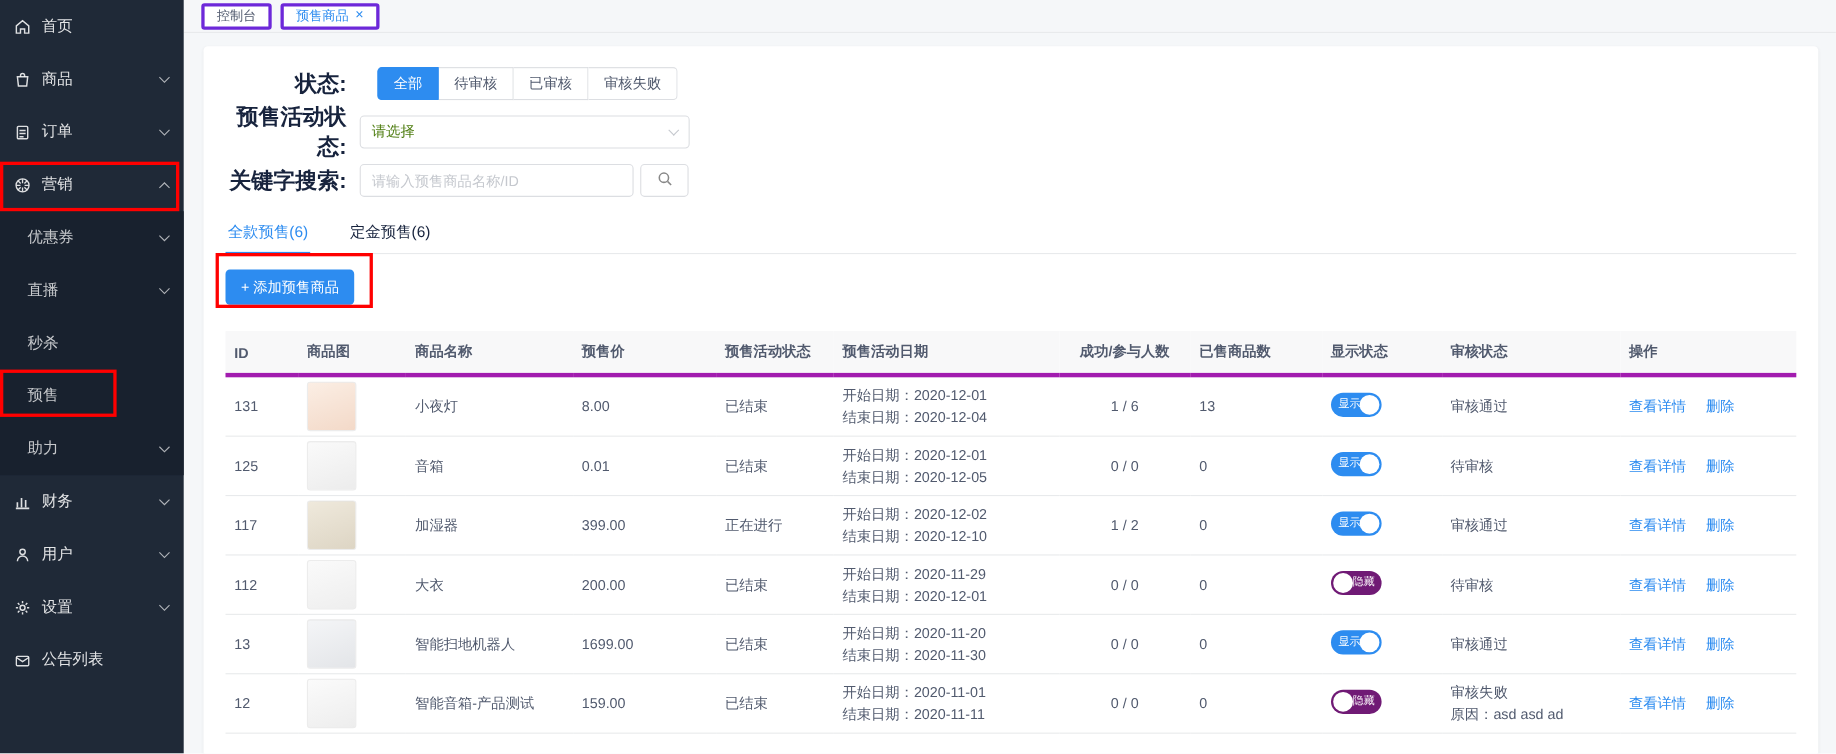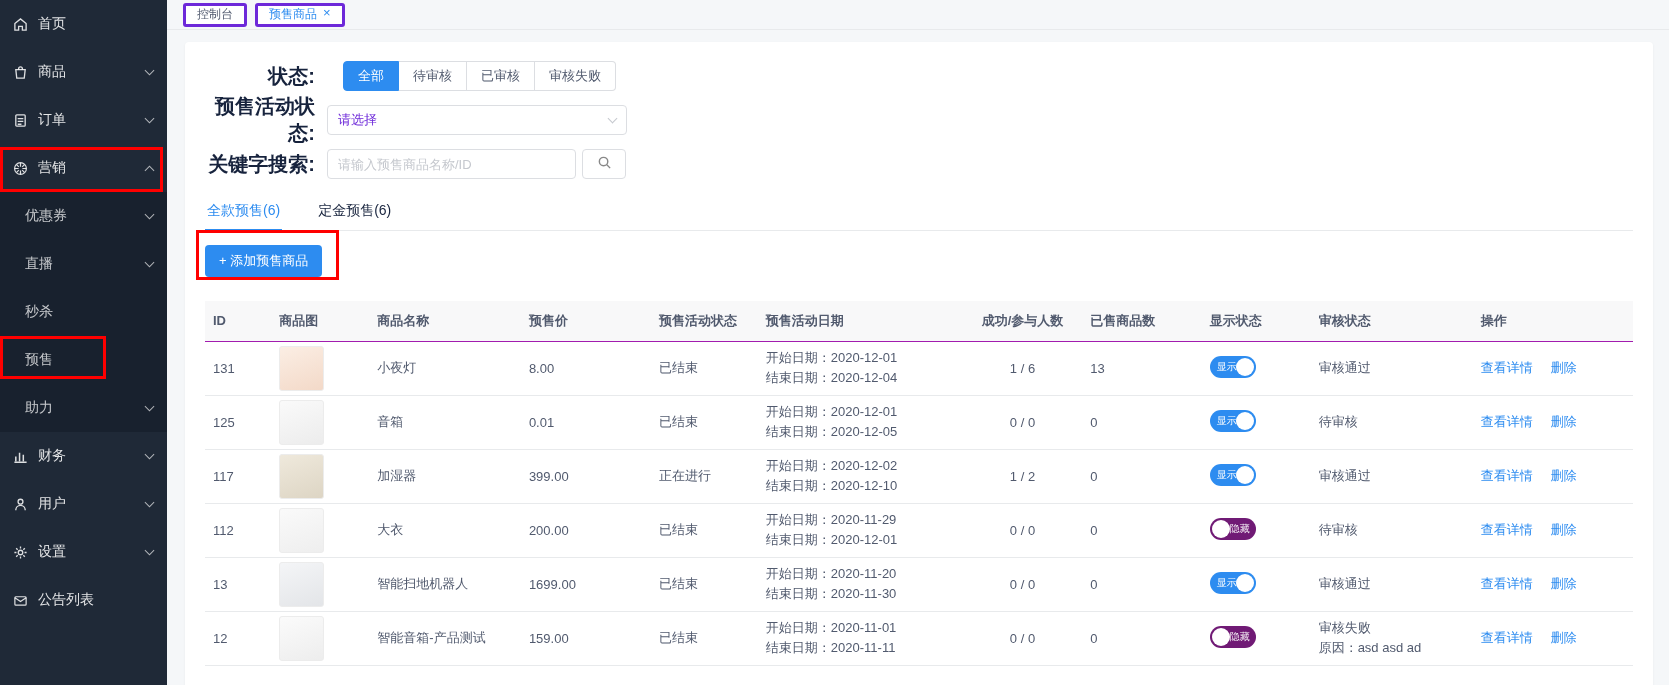--- a/index.html
+++ b/index.html
@@ -26,36 +26,36 @@
   
   .card { position:absolute; left:18px; right:16px; top:42px; bottom:-20px; background:#fff; border-radius:4px; box-shadow:0 1px 3px rgba(0,0,0,.05); padding:18px 20px 0 20px; }
 
   .filter-row { display:flex; align-items:center; height:32px; margin-bottom:12px; }
   .filter-label { width:110px; text-align:right; margin-right:12px; font-size:20px; font-weight:bold; color:#17233d; }
   .seg { display:flex; }
   .seg-btn { height:30px; padding:0 14px; display:flex; align-items:center; background:#fff; border:1px solid #dcdee2; border-left:none; font-size:13px; color:#515a6e; cursor:pointer; }
   .seg-btn:first-child { border-left:1px solid #dcdee2; border-radius:4px 0 0 4px; }
   .seg-btn:last-child { border-radius:0 4px 4px 0; }
   .seg-btn.active { background:#2d8cf0; border-color:#2d8cf0; color:#fff;margin-left:16px; }
-  .select-box { width:300px; height:30px; border:1px solid #dcdee2; border-radius:4px; background:#fff; display:flex; align-items:center; padding:4px 10px; font-size:13px; color:#6d28d9; cursor:pointer; justify-content:space-between; }
+  .select-box { width:300px; height:30px; border:1px solid #dcdee2; border-radius:4px; background:#fff; display:flex; align-items:center; padding:4px 10px; font-size:13px; color:#4d7c0f; cursor:pointer; justify-content:space-between; }
   .select-box .chev2 { width:7px; height:7px; border-right:1.5px solid #c5c8ce; border-bottom:1.5px solid #c5c8ce; transform:rotate(45deg); margin-top:-3px; }
   .kw-input { width:249px; height:30px; border:1px solid #dcdee2; border-radius:4px; padding:0 10px; font-size:13px; color:#515a6e; outline:none; font-family:inherit; }
   .kw-input::placeholder { color:#c5c8ce; }
   .search-btn { width:44px; height:30px; border:1px solid #dcdee2; border-radius:4px; background:#fff; margin-left:6px; display:flex; align-items:center; justify-content:center; cursor:pointer; }
 
   .content-tabs { display:flex; gap:34px; margin-top:14px; border-bottom:1px solid #e8eaec; }
   .ctab { font-size:14px; padding:8px 2px 10px; cursor:pointer; color:#17233d; position:relative; }
   .ctab.active { color:#2d8cf0; }
   .ctab.active::after { content:""; position:absolute; left:0; right:0; bottom:-1px; height:2px; background:#2d8cf0; }
 
   .add-btn { margin-top:14px; height:32px; padding:0 14px; background:#2d8cf0; color:#fff; border:none; border-radius:4px; font-size:13px; cursor:pointer; font-family:inherit; }
 
   
   table { width:100%; border-collapse:collapse; margin-top:24px; table-layout:fixed; font-size:13px; }
-  thead th { background:#f8f8f9; color:#515a6e; font-weight:bold; text-align:left; height:40px; padding:0 8px; border-bottom:1px solid #a21caf; white-space:nowrap; }
+  thead th { background:#f8f8f9; color:#515a6e; font-weight:bold; text-align:left; height:40px; padding:0 8px; border-bottom:4px solid #a21caf; white-space:nowrap; }
   tbody td { height:51px; padding:4px 8px; border-bottom:1px solid #e8eaec; color:#515a6e; vertical-align:middle; }
   td.center, th.center { text-align:center; }
   .thumb { width:45px; height:45px; border-radius:3px; border:1px solid #ececec; }
   .t1{background:linear-gradient(160deg,#fbeee4,#f3d9c8);} .t2{background:linear-gradient(160deg,#fafafa,#ececec);}
   .t3{background:linear-gradient(160deg,#efe9dc,#ddd5c4);} .t4{background:linear-gradient(160deg,#fafafa,#eeeeee);}
   .t5{background:linear-gradient(160deg,#f4f5f7,#e3e5e8);} .t6{background:linear-gradient(160deg,#fbfbfb,#ededed);}
   .dates div { line-height:20px; white-space:nowrap; }
   .switch { position:relative; width:46px; height:22px; border-radius:11px; cursor:pointer; display:inline-block; }
   .switch.on { background:#2d8cf0; }
   .switch.off { background:#701a75; }

